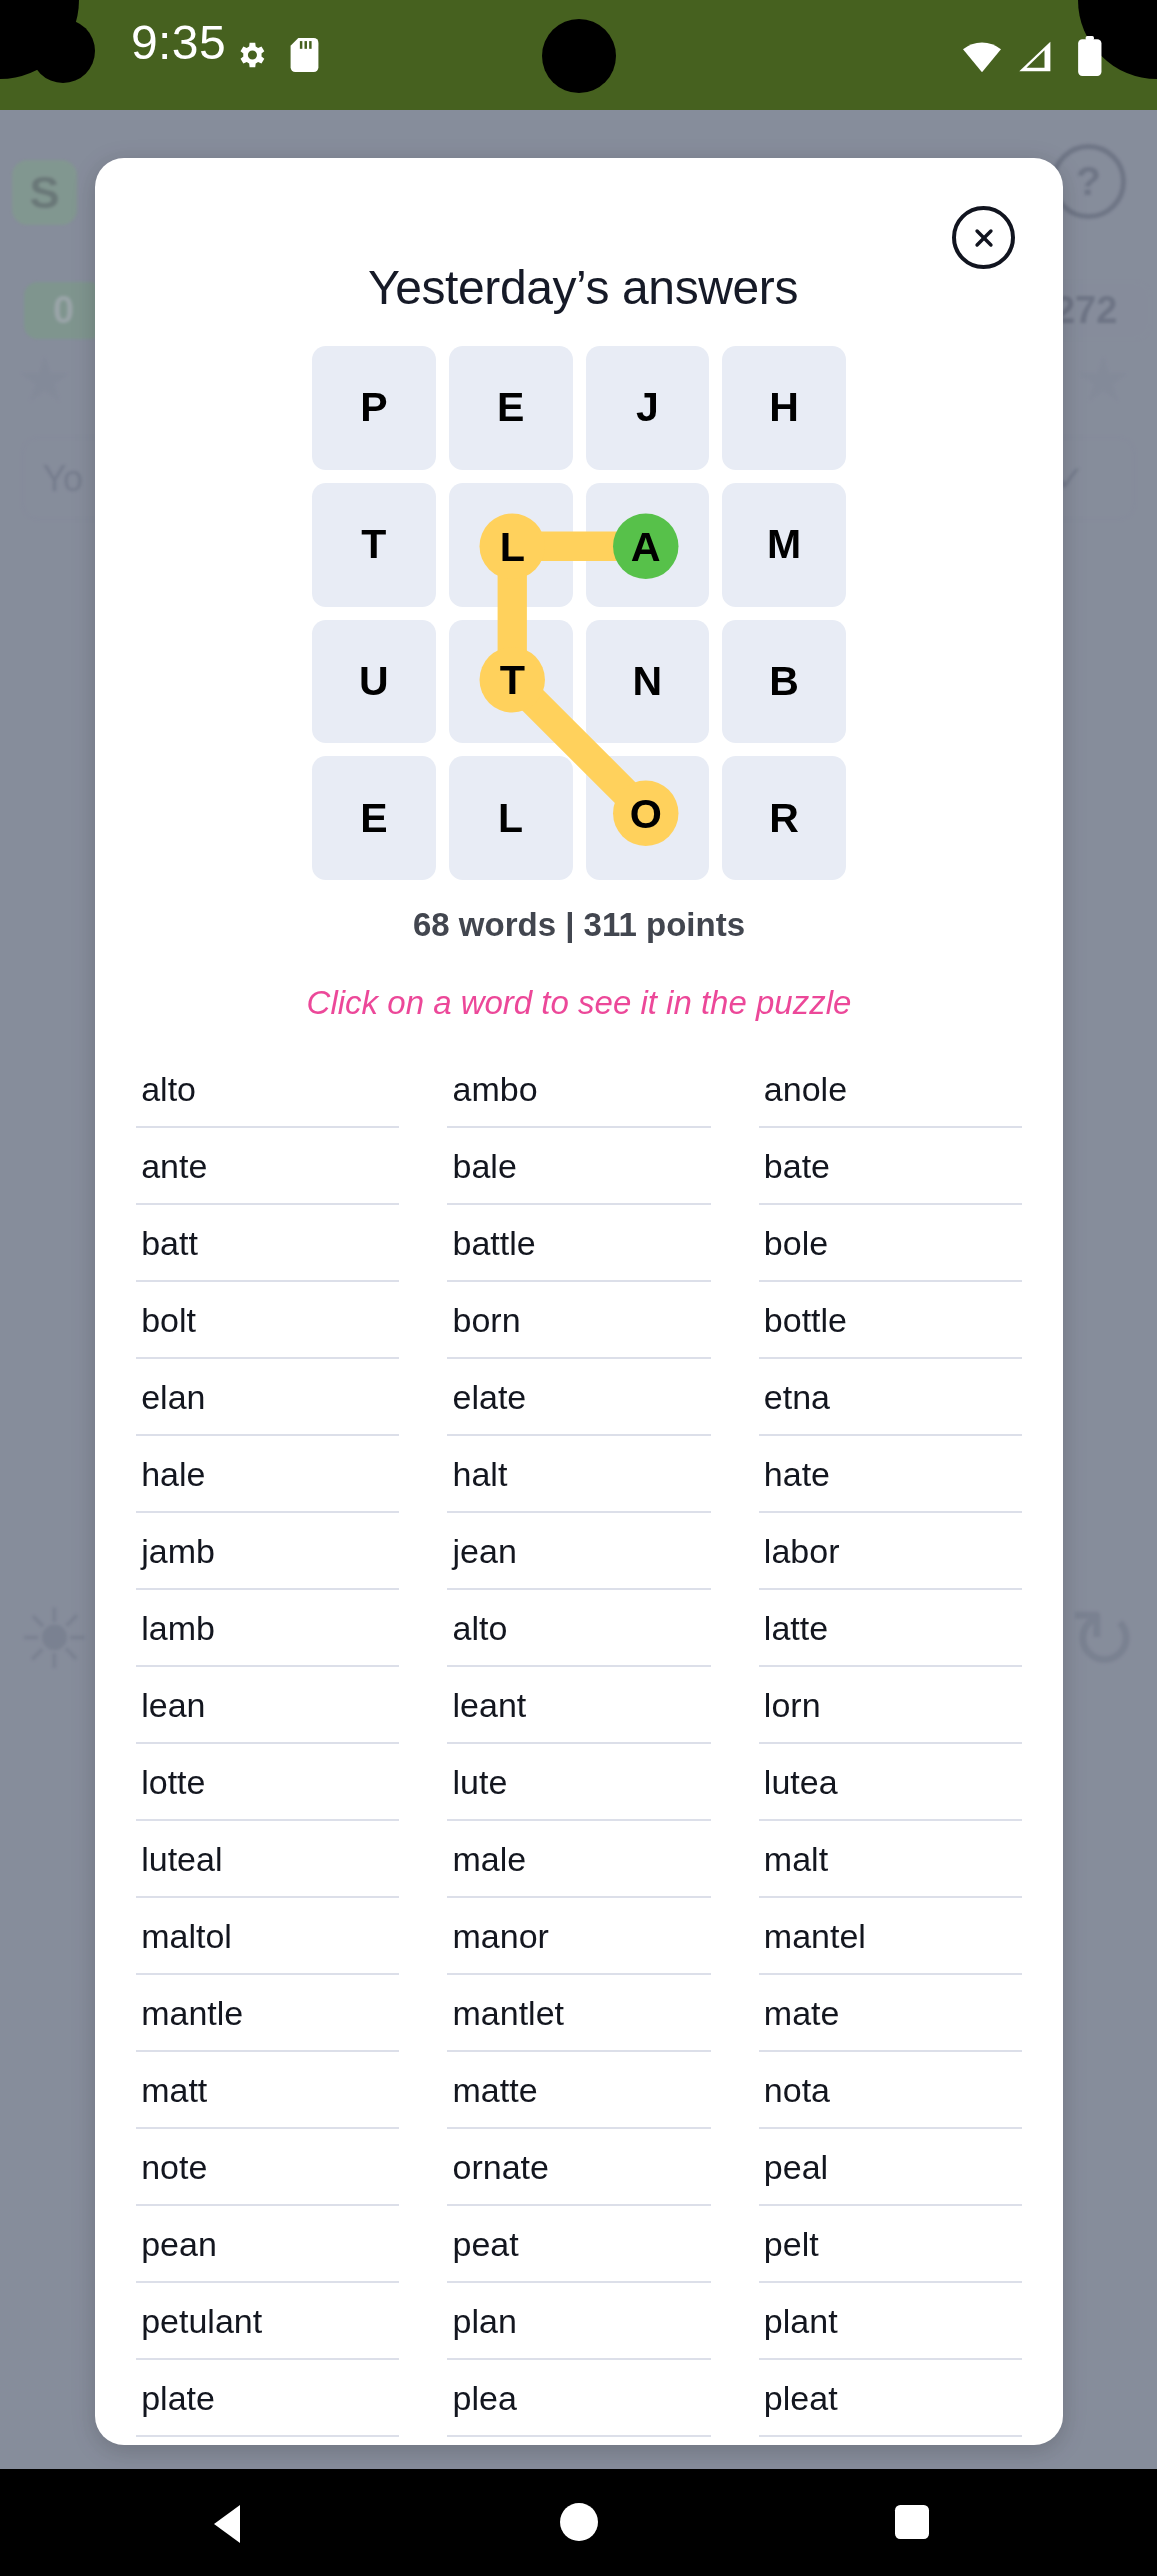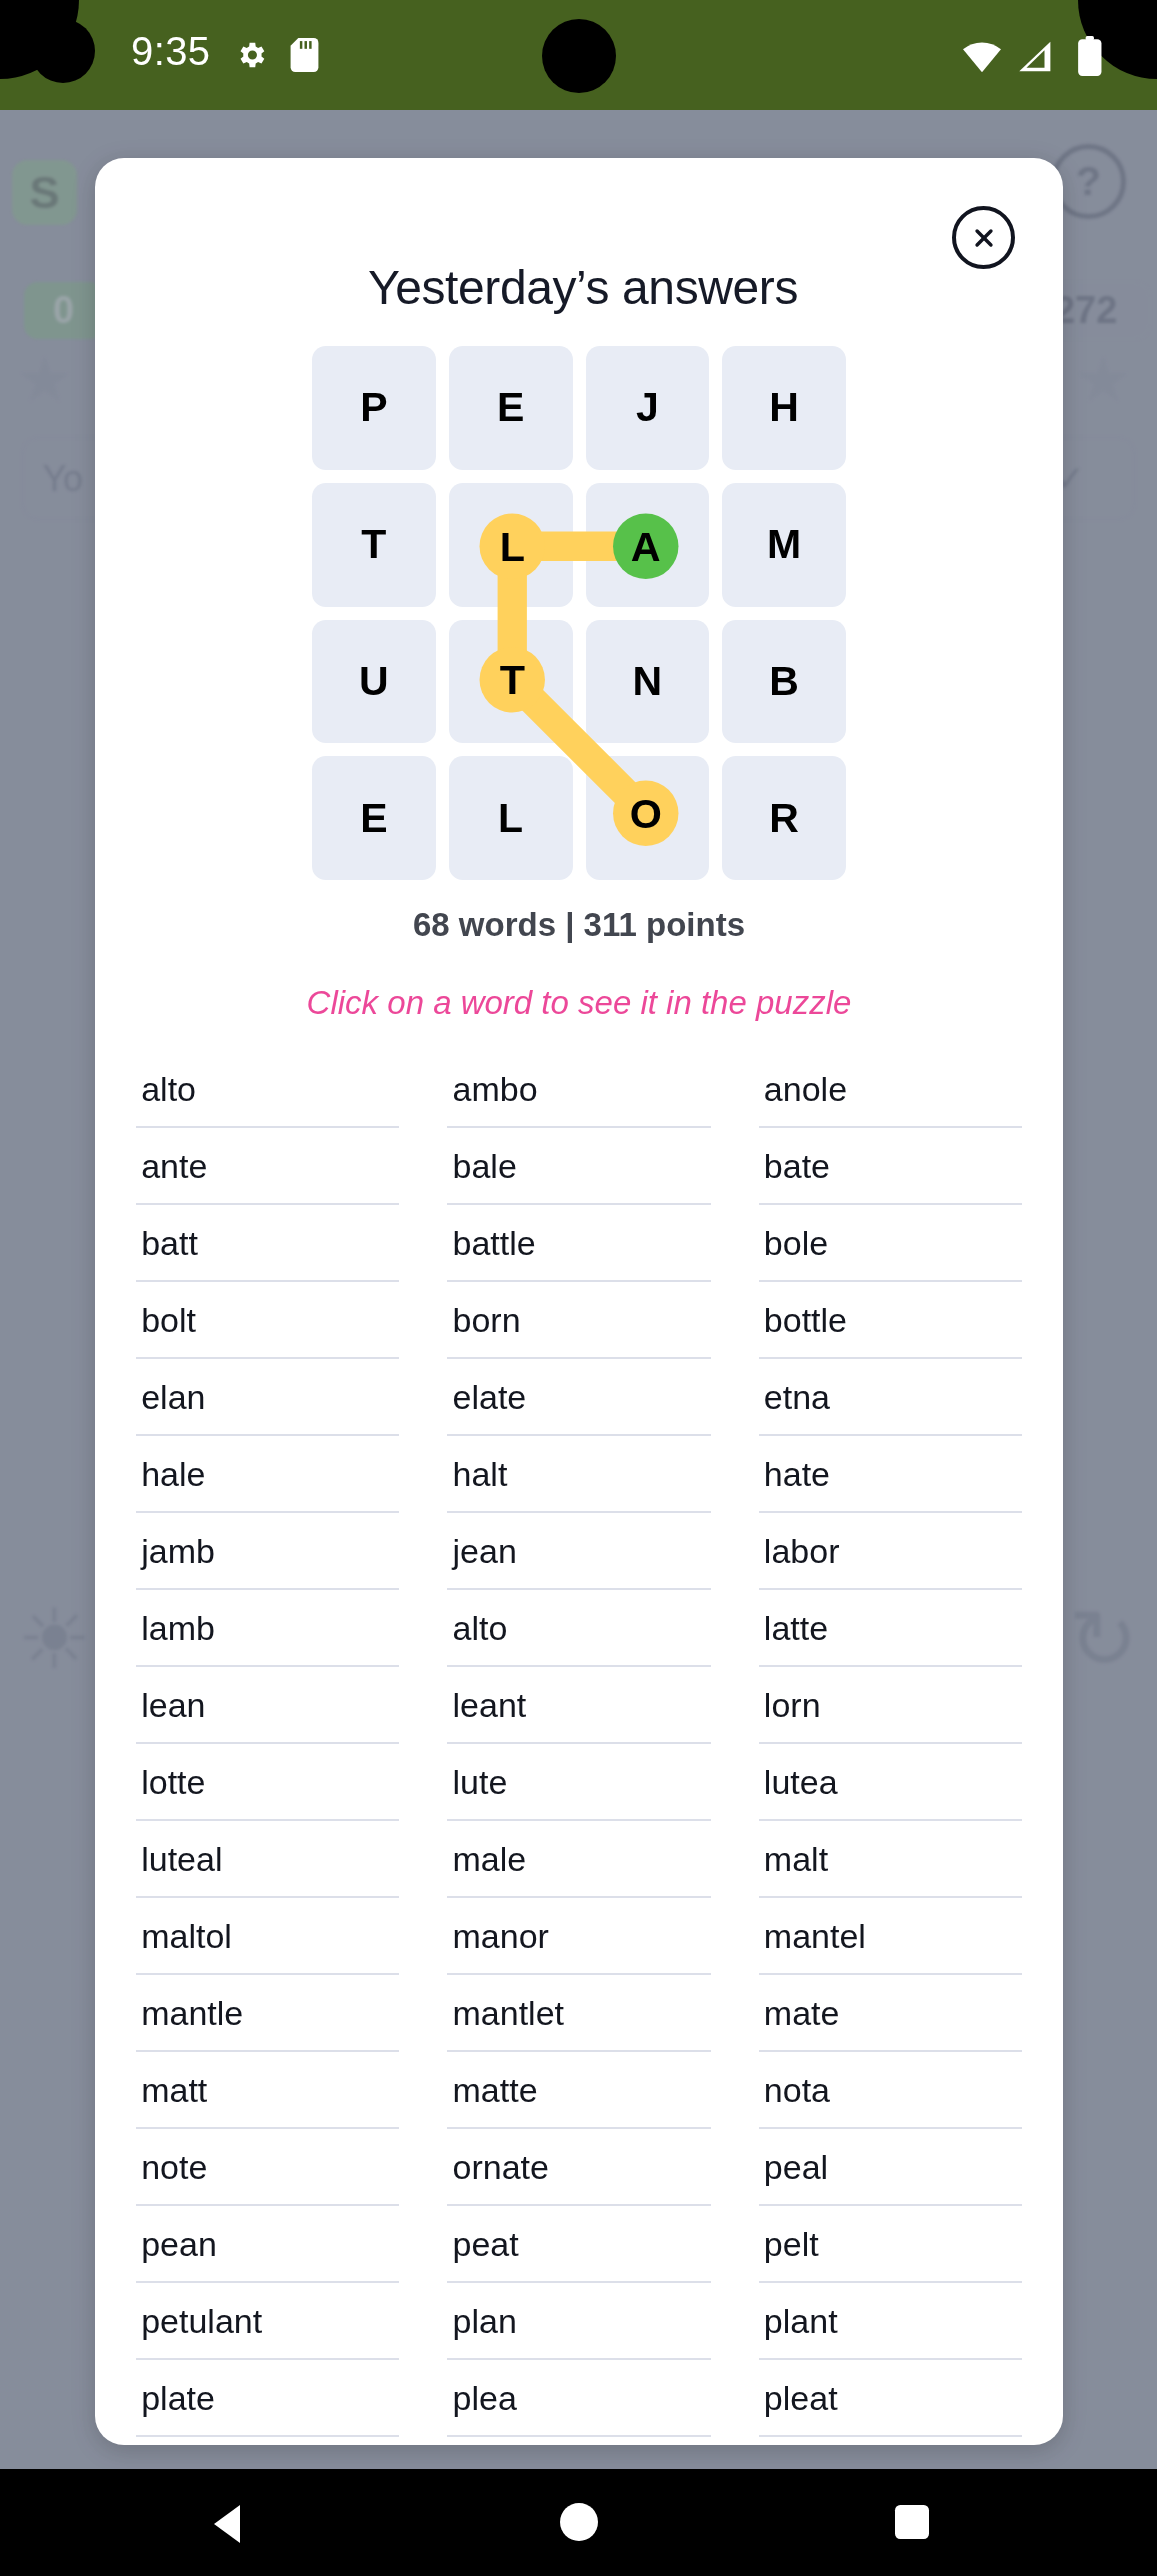--- a/index.html
+++ b/index.html
@@ -24,22 +24,22 @@
     position:absolute;top:0;width:79px;height:79px;background:#000;
   }
   #statusbar .corner-l{left:0;border-bottom-right-radius:79px;}
   #statusbar .corner-r{right:0;border-bottom-left-radius:79px;}
   .punch{
     position:absolute;background:#000;border-radius:50%;
   }
   #punch-left{left:31px;top:19px;width:64px;height:64px;}
   #punch-center{left:542px;top:19px;width:74px;height:74px;}
   #clock{
-    position:absolute;left:131px;top:31px;
-    color:#fff;font-size:40px;letter-spacing:0.4px;line-height:40px;
+    position:absolute;left:131px;top:23px;
+    color:#fff;font-size:48px;letter-spacing:0.4px;line-height:40px;
   }
   #gear-icon{position:absolute;left:234px;top:38px;width:34px;height:34px;}
   #sd-icon{position:absolute;left:289px;top:38px;width:31px;height:34px;}
   #wifi-icon{position:absolute;right:155px;top:40px;width:40px;height:33px;}
   #signal-icon{position:absolute;right:105px;top:40px;width:36px;height:33px;}
   #battery-icon{position:absolute;right:53px;top:36px;width:27.6px;height:40px;}
 
   
   #bg-app{
     position:absolute;top:110px;left:0;width:1157px;height:2359px;

